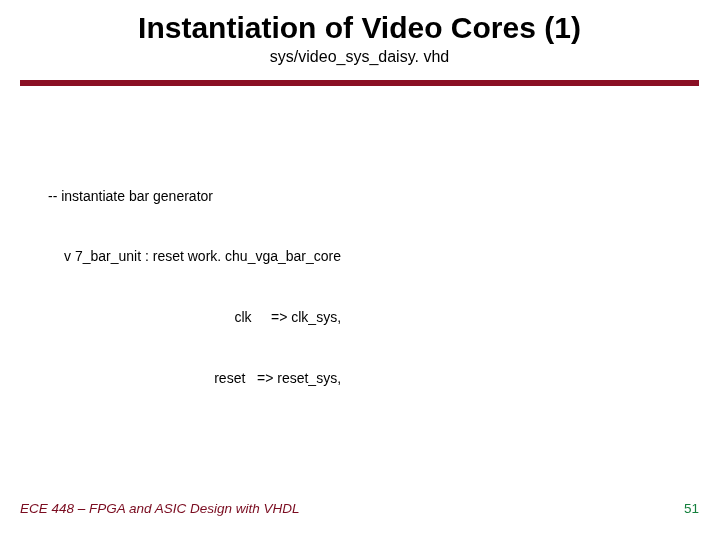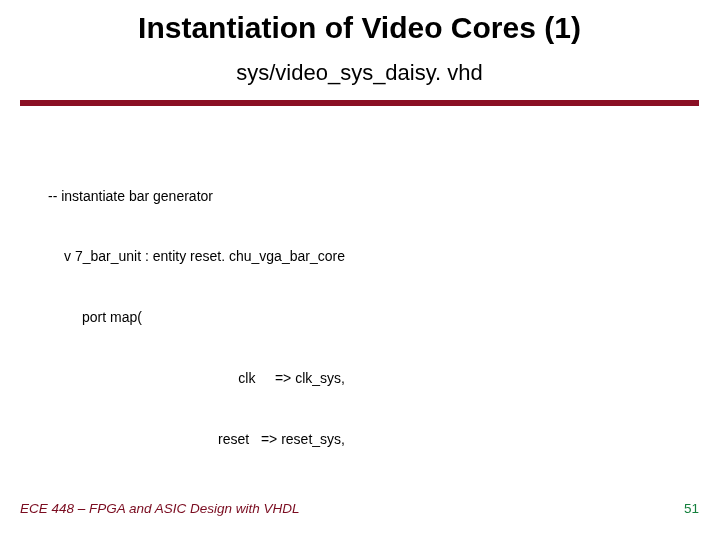--- a/index.html
+++ b/index.html
@@ -21,23 +21,23 @@
   .title {
     text-align: center;
     font-size: 30px;
     font-weight: bold;
     color: #000;
     padding-top: 12px;
     line-height: 1.05;
   }
   .subtitle {
     text-align: center;
-    font-size: 22px;
+    font-size: 16px;
     color: #000;
-    margin-top: 16px;
+    margin-top: 4px;
   }
   .rule {
     height: 6px;
     background: #8a0f24;
     margin: 14px 20px 0 20px;
   }
   .code-block {
     position: absolute;
     left: 48px;
     top: 145px;
@@ -70,22 +70,21 @@
 <body>
 
 <div class="slide">
 
   <div class="title">Instantiation of Video Cores (1)</div>
   <div class="subtitle">sys/video_sys_daisy. vhd</div>
   <div class="rule"></div>
 
   <div class="code-block">
     <span class="code-line">-- instantiate bar generator</span>
-    <span class="code-line ind1">v 7_bar_unit : entity reset. chu_vga_bar_core</span>
-    <span class="code-line ind2">port map(</span>
+    <span class="code-line ind1">v 7_bar_unit : reset work. chu_vga_bar_core</span>
     <span class="code-line ind3">clk     =&gt; clk_sys,</span>
     <span class="code-line ind3">reset   =&gt; reset_sys,</span>
     
     
     
     
     
     
     
   </div>

